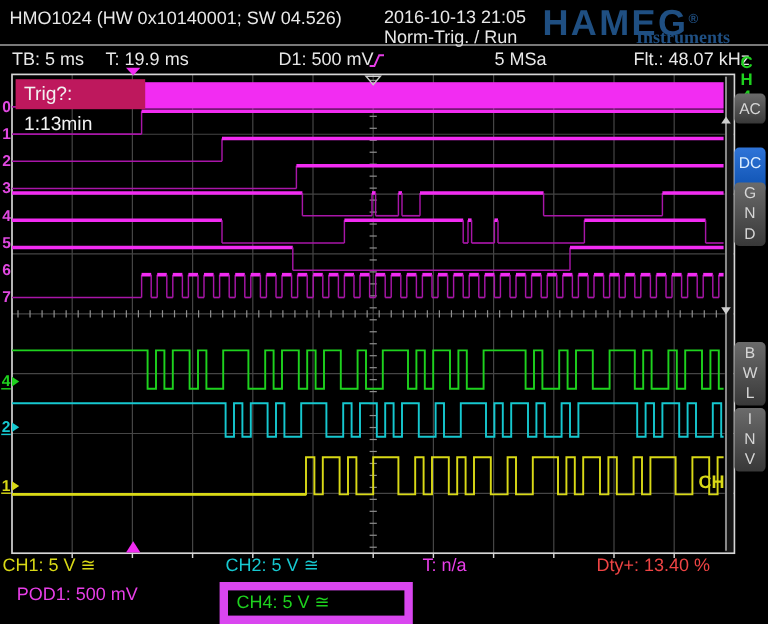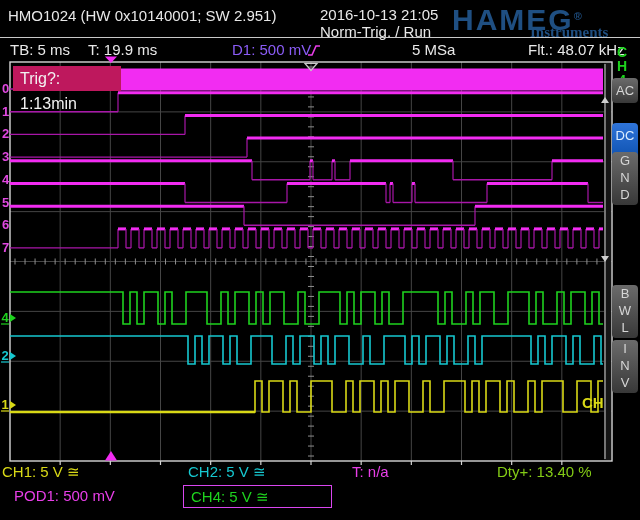--- a/index.html
+++ b/index.html
@@ -17,37 +17,37 @@
   .logo-reg{font-size:11px;vertical-align:10px;letter-spacing:0;}
   .logo-sub{position:absolute;left:530px;top:24px;font-size:15px;font-weight:bold;}
   .sidebtn{position:absolute;left:612px;width:26px;border-radius:4px;text-align:center;
            font-size:13px;color:#d6d6d6;background:linear-gradient(#6b6b6b,#383838);
            white-space:pre-line;z-index:6;}
   .sidebtn.active{background:linear-gradient(#2f74d8,#0b4fae);color:#ddeeff;}
   #side-ch{position:absolute;left:617px;top:45px;font-size:14px;font-weight:bold;
            line-height:14px;text-align:center;white-space:pre-line;z-index:6;}
   .brow{position:absolute;font-size:15px;line-height:18px;}
   #ch4-box{position:absolute;left:183px;top:485px;width:140px;height:21px;
-           border:1px solid #d946ef;font-size:15px;line-height:21px;padding-left:7px;}
+           border:7px solid #d946ef;font-size:15px;line-height:21px;padding-left:7px;}
 </style>
 </head>
 <body>
 
 <div id="screen">
 
-  <div class="abs t15" style="left:8px;top:7px;">HMO1024 (HW 0x10140001; SW 2.951)</div>
+  <div class="abs t15" style="left:8px;top:7px;">HMO1024 (HW 0x10140001; SW 04.526)</div>
   <div class="abs t15" style="left:320px;top:6px;">2016-10-13 21:05</div>
   <div class="abs t15" style="left:320px;top:23px;">Norm-Trig. / Run</div>
   <div class="logo-main" style="color: rgb(31, 79, 130);"><span>HAMEG</span><span class="logo-reg">®</span></div>
   <div class="logo-sub" style="color: rgb(31, 79, 130); font-family: Liberation Serif, serif;">Instruments</div>
   <div class="sep"></div>
 
   <div class="abs t15" style="left:10px;top:41px;">TB: 5 ms</div>
   <div class="abs t15" style="left:88px;top:41px;">T: 19.9 ms</div>
-  <div class="abs t15" style="left: 232px; top: 41px; color: #8b5cf6;">D1: 500 mV</div>
+  <div class="abs t15" style="left: 232px; top: 41px; color: #e5e5e5;">D1: 500 mV</div>
   <svg class="abs" style="left:307px;top:43px;" width="15" height="15">
     <polyline points="1,12 5,12 9,3 13,3" fill="none" stroke="#e83ee8" stroke-width="1.6"></polyline>
   </svg>
   <div class="abs t15" style="left:412px;top:41px;">5 MSa</div>
   <div class="abs t15" style="left:528px;top:41px;">Flt.: 48.07 kHz</div>
 
   <svg id="plot-svg" width="640" height="520">
       <line x1="60.166666666666664" y1="62" x2="60.166666666666664" y2="461" stroke="#454545" stroke-width="1"></line>
       <line x1="110.33333333333333" y1="62" x2="110.33333333333333" y2="461" stroke="#454545" stroke-width="1"></line>
       <line x1="160.5" y1="62" x2="160.5" y2="461" stroke="#454545" stroke-width="1"></line>
@@ -427,16 +427,16 @@
 W
 L</div>
       <div class="sidebtn" style="top: 340px; height: 53px; line-height: 17px;">I
 N
 V</div>
     </div>
 
   <div class="brow" style="left: 2px; top: 463px; color: rgb(217, 217, 22);">CH1: 5 V ≅</div>
   <div class="brow" style="left: 188px; top: 463px; color: rgb(22, 200, 208);">CH2: 5 V ≅</div>
   <div class="brow" style="left: 352px; top: 463px; color: rgb(232, 62, 232);">T: n/a</div>
-  <div class="brow" style="left: 497px; top: 463px; color: #84cc16;">Dty+: 13.40 %</div>
+  <div class="brow" style="left: 497px; top: 463px; color: #ef4444;">Dty+: 13.40 %</div>
   <div class="brow" style="left: 14px; top: 487px; color: rgb(232, 62, 232);">POD1: 500 mV</div>
   <div id="ch4-box" style="color: rgb(30, 210, 30);">CH4: 5 V ≅</div>
 </div>
 
 </body></html>

